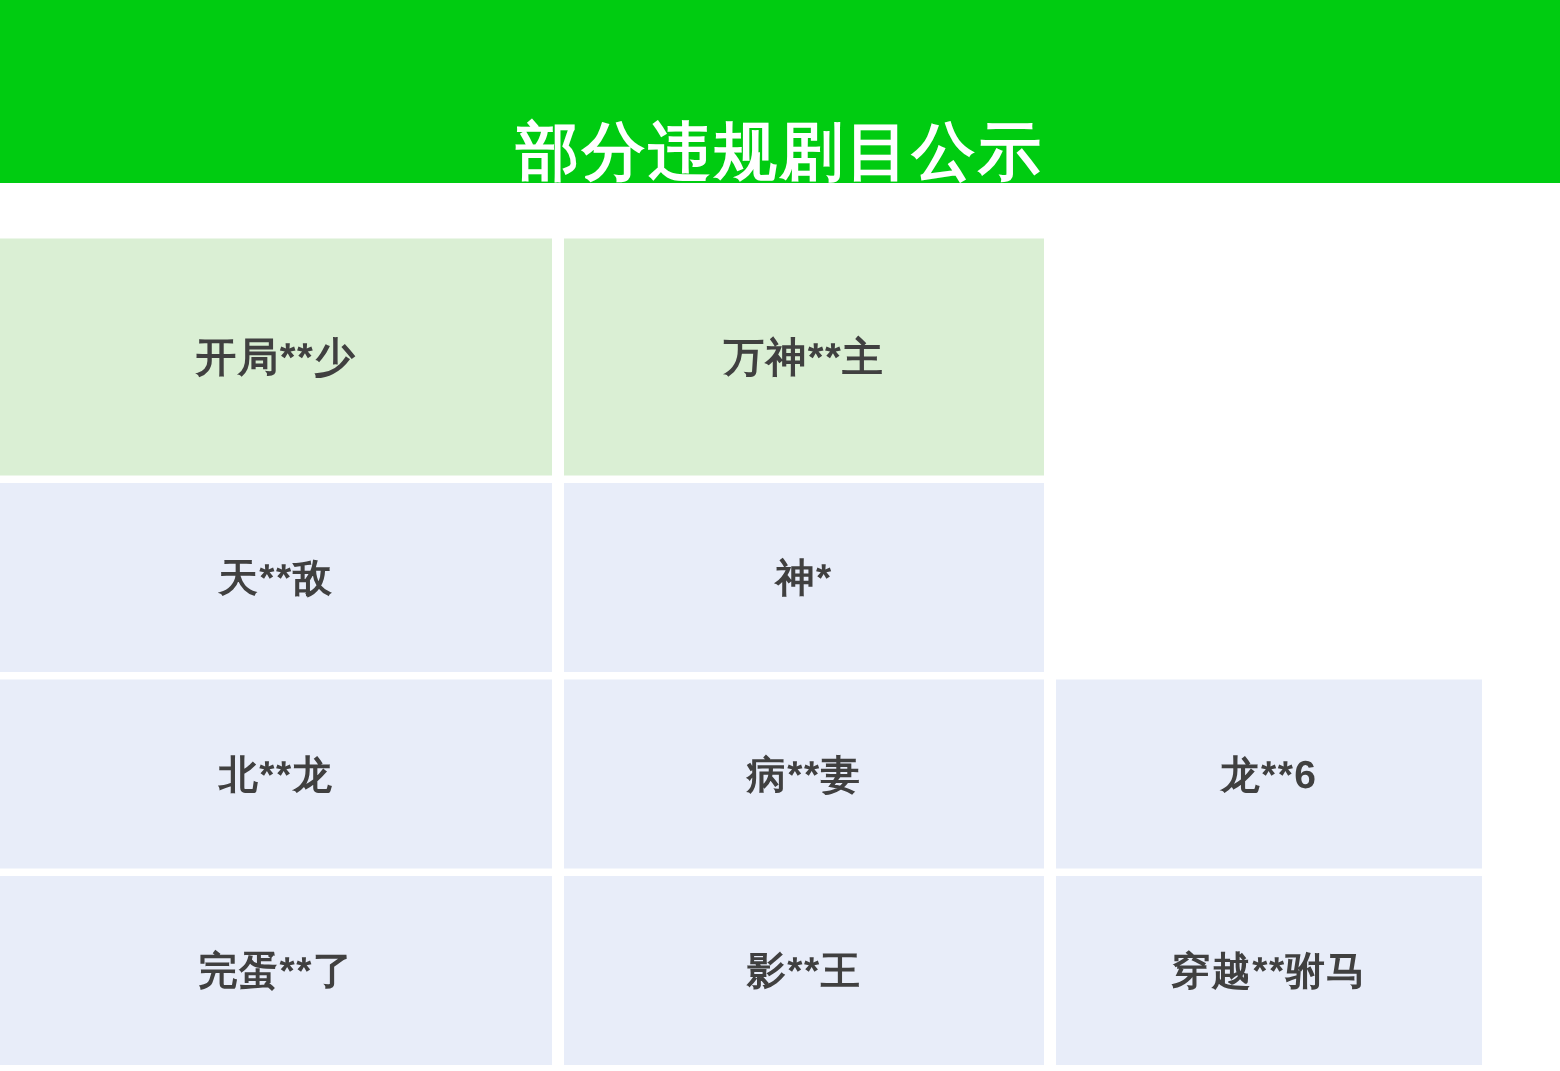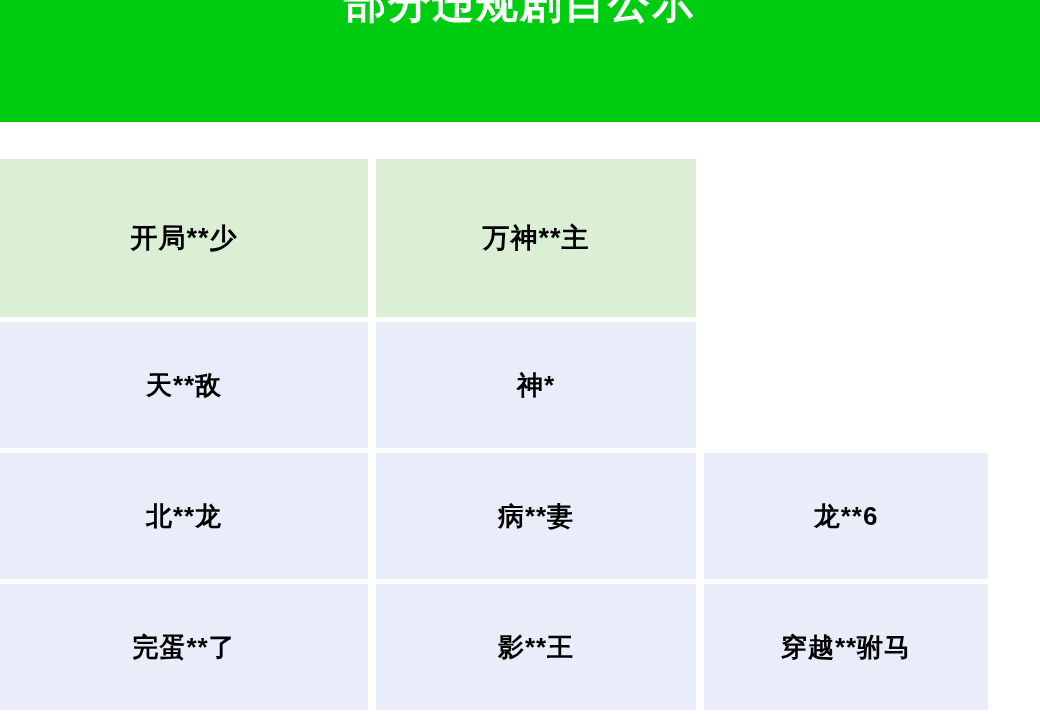--- a/index.html
+++ b/index.html
@@ -23,21 +23,21 @@
 
   
   .banner {
     position: absolute;
     left: 0;
     top: 0;
     width: 1040px;
     height: 122px;
     background: #00cc11;
     display: flex;
-    align-items: flex-start;
+    align-items: flex-end;
     justify-content: center;
     box-sizing: border-box;
   }
   .banner-title {
     color: #ffffff;
     font-size: 42px;
     font-weight: bold;
     letter-spacing: 2px;
     line-height: 1;
     margin-top: -18px;
@@ -67,21 +67,21 @@
     overflow: hidden;
   }
   .cell.c1 { width: 368px; margin-right: 8px; }
   .cell.c2 { width: 320px; margin-right: 8px; }
   .cell.c3 { width: 284px; }
 
   .cell.head { background: #daefd4; }
   .cell.body { background: #e8edf9; }
 
   .cell-text {
-    color: #000000;
+    color: #404040;
     font-weight: bold;
     font-size: 26px;
     letter-spacing: 1px;
     line-height: 1;
     white-space: nowrap;
   }
   .cell.head .cell-text { font-size: 27px; }
 </style>
 </head>
 <body>

